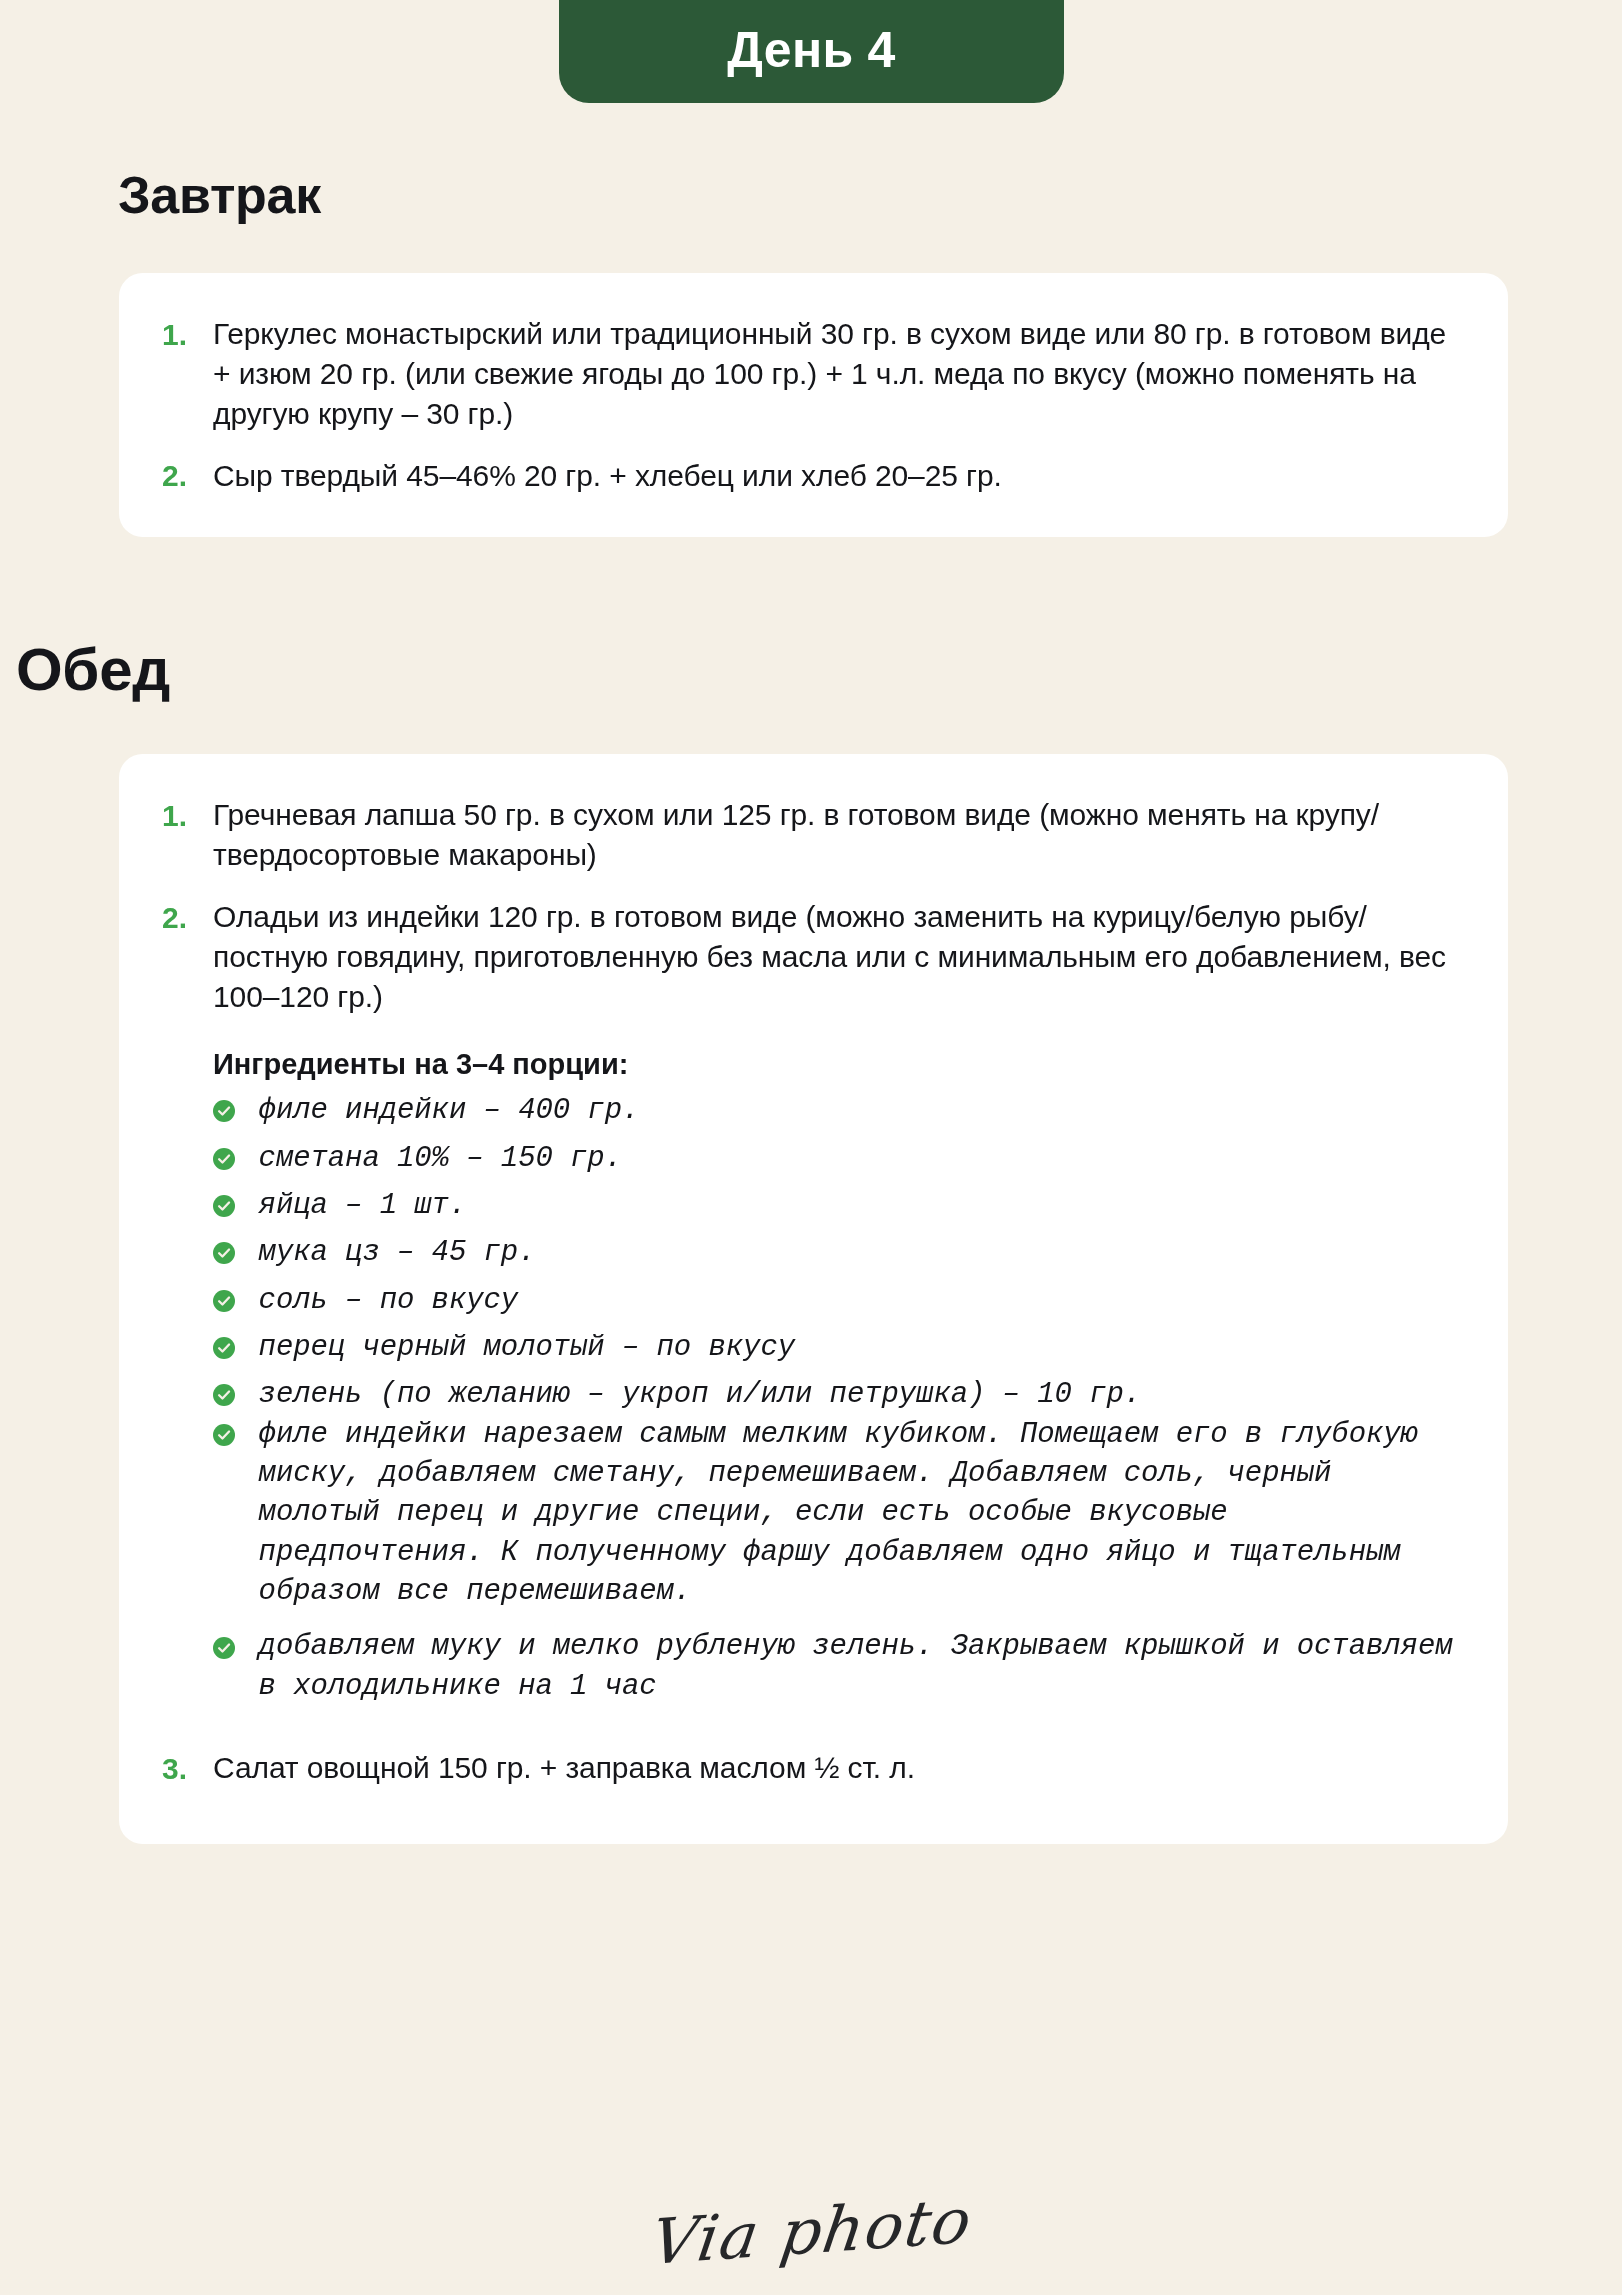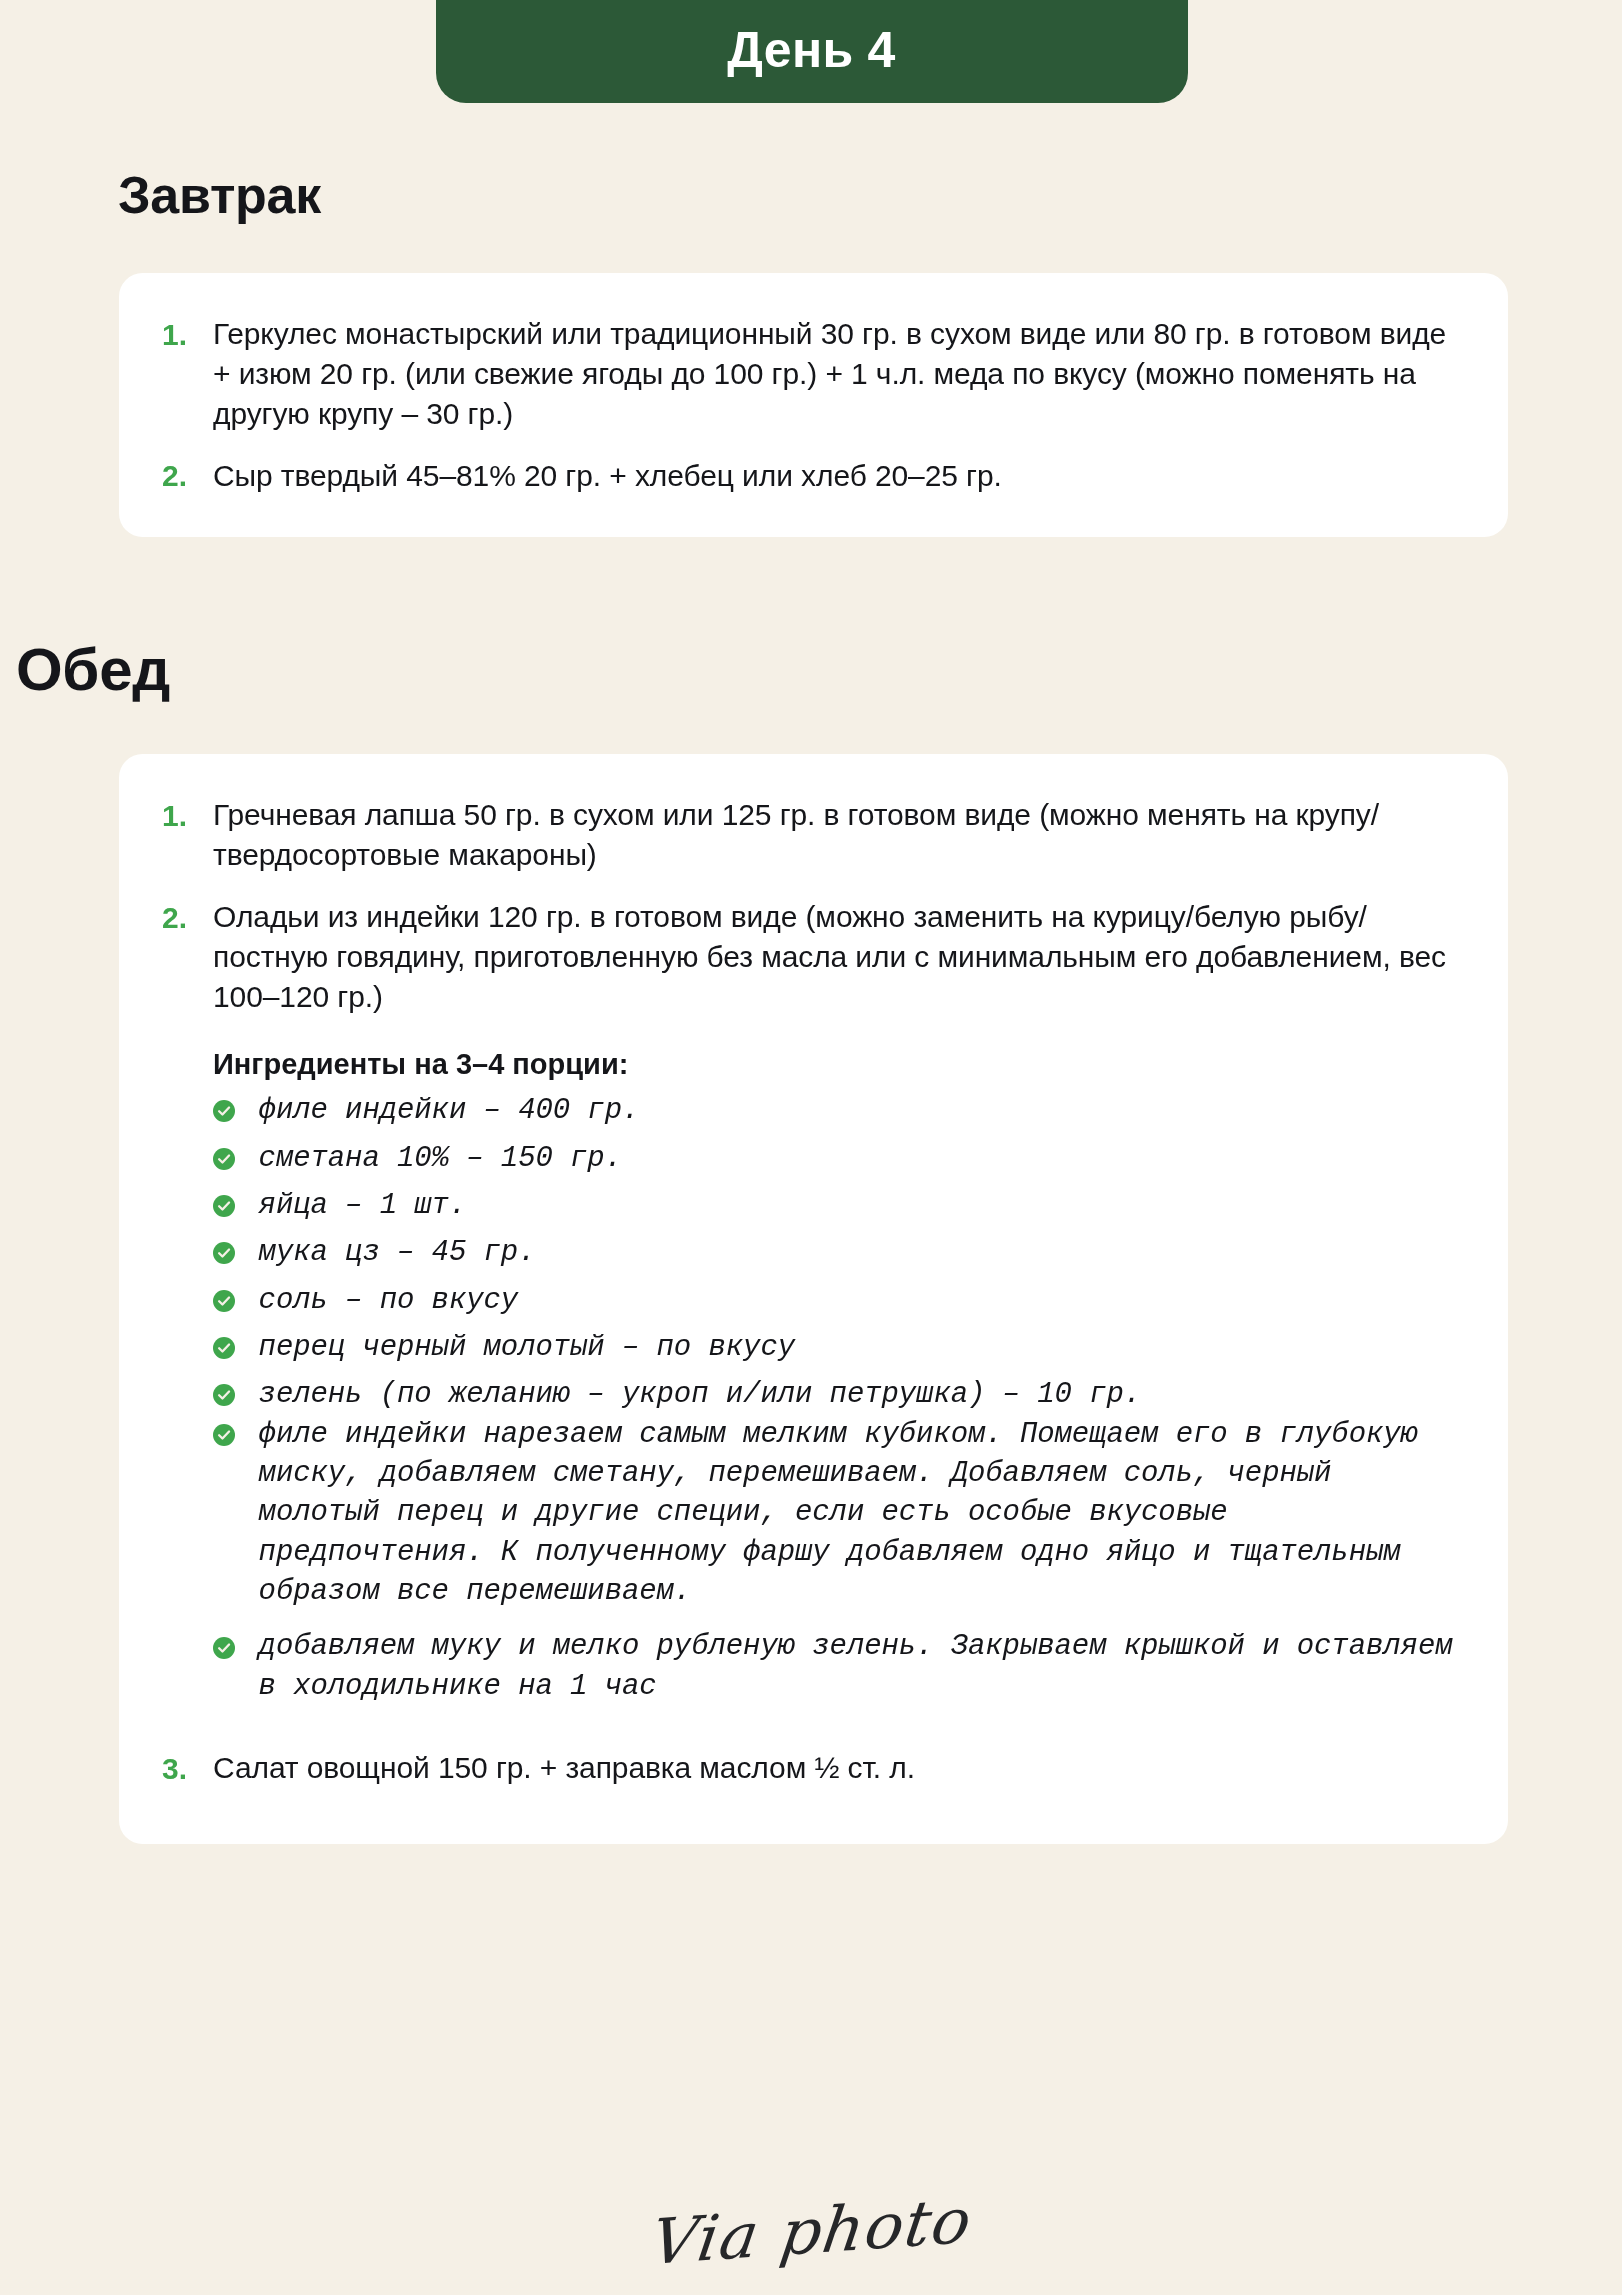--- a/index.html
+++ b/index.html
@@ -20,21 +20,21 @@
 
   
   .day-badge-wrap {
     width: 100%;
     display: flex;
     justify-content: center;
   }
   .day-badge {
     background: #2C5937;
     color: #FFFFFF;
-    width: 752px;
+    width: 505px;
     height: 103px;
     border-radius: 0 0 30px 30px;
     display: flex;
     align-items: center;
     justify-content: center;
     font-size: 50px;
     font-weight: 700;
     letter-spacing: 0.3px;
     box-sizing: border-box;
     padding-bottom: 3.9px;
@@ -176,21 +176,21 @@
     <li>
       <span class="num">1.</span>
       <div class="li-body">
         <p class="li-text">Геркулес монастырский или традиционный 30 гр. в сухом виде или 80 гр. в готовом виде + изюм 20 гр. (или свежие ягоды до 100 гр.) + 1 ч.л. меда по вкусу (можно поменять на другую крупу – 30 гр.)</p>
       </div>
     </li>
 
     <li>
       <span class="num">2.</span>
       <div class="li-body">
-        <p class="li-text">Сыр твердый 45–81% 20 гр. + хлебец или хлеб 20–25 гр.</p>
+        <p class="li-text">Сыр твердый 45–46% 20 гр. + хлебец или хлеб 20–25 гр.</p>
       </div>
     </li>
 
   </ol>
 </div>
 
 <h2 class="section-heading lunch" style="padding-top:98px;padding-left:16px;">Обед</h2>
 
 <div class="card lunch-card">
   <ol class="numbered">

